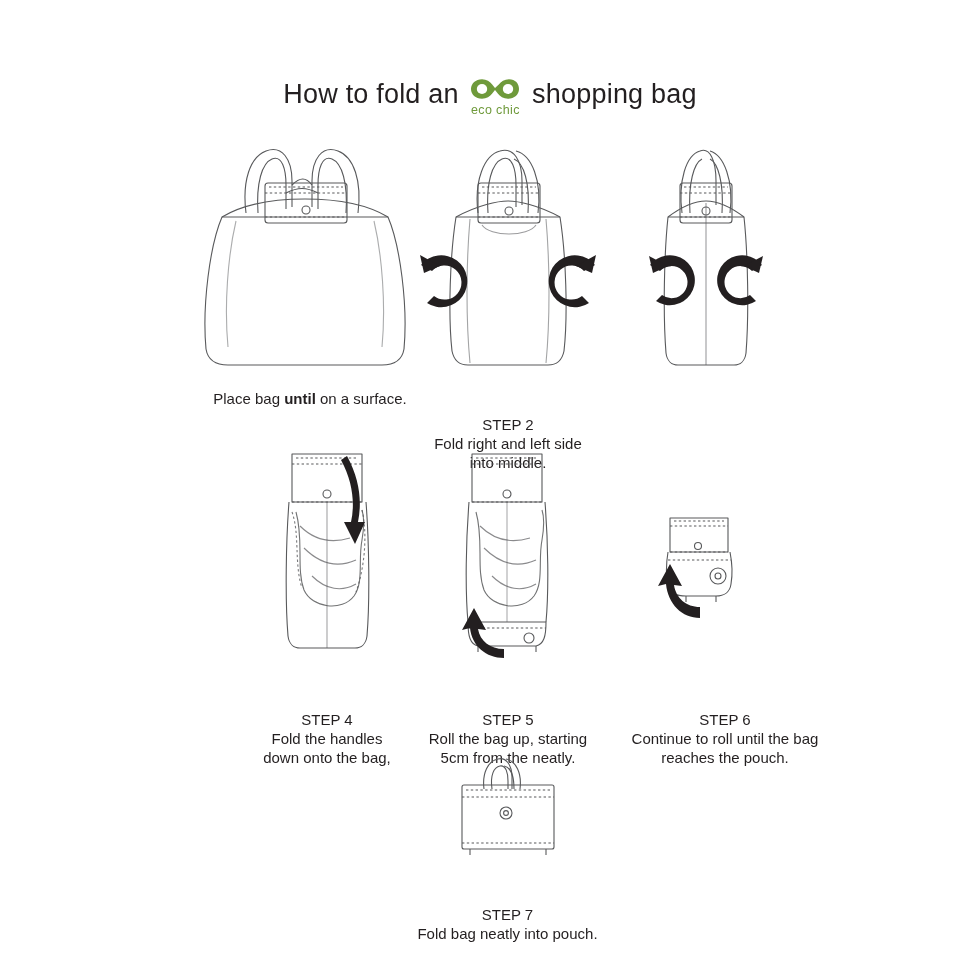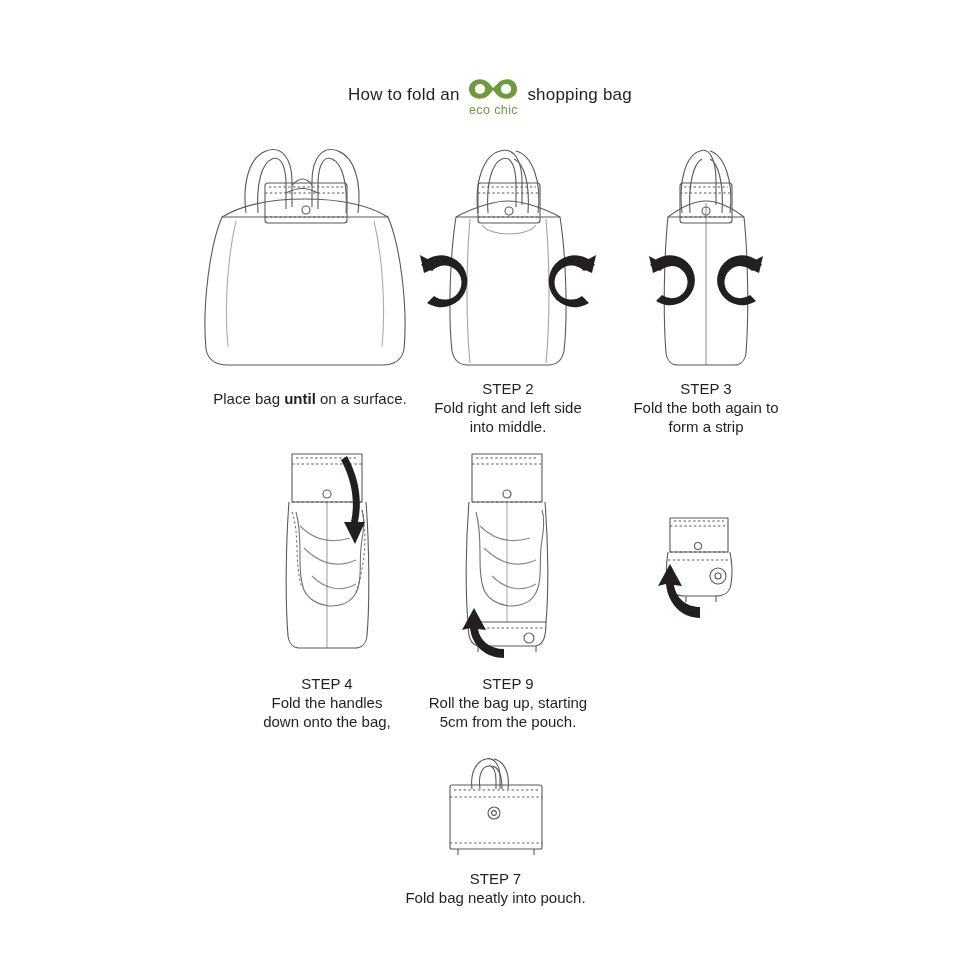--- a/index.html
+++ b/index.html
@@ -26,21 +26,21 @@
     position: absolute;
     top: 74px;
     left: 0;
     width: 980px;
     display: flex;
     align-items: center;
     justify-content: center;
     gap: 0px;
   }
   .title-text {
-    font-size: 17px;
+    font-size: 27px;
     color: #231f20;
     letter-spacing: 0.2px;
     white-space: pre;
   }
   .brand {
     display: inline-flex;
     flex-direction: column;
     align-items: center;
     justify-content: center;
     margin: 0 2px;
@@ -62,36 +62,37 @@
     position: absolute;
   }
   .art {
     position: relative;
   }
   .caption {
     text-align: center;
     font-size: 15px;
     line-height: 19px;
     color: #231f20;
+    margin-top: 36px;
   }
   .caption .step-label {
     display: block;
   }
   .caption b {
     font-weight: bold;
   }
 
   
   #step1 { left: 150px; top: 125px; width: 320px; }
   #step2 { left: 408px; top: 125px; width: 200px; }
   #step3 { left: 606px; top: 125px; width: 200px; }
   #step4 { left: 192px; top: 440px; width: 270px; }
   #step5 { left: 408px; top: 440px; width: 200px; }
   #step6 { left: 590px; top: 500px; width: 270px; }
-  #step7 { left: 388px; top: 755px; width: 215px; }
+  #step7 { left: 400px; top: 755px; width: 215px; }
 
   .cap1 { margin-top: 10px; }
 </style>
 </head>
 <body>
 
 <div class="page">
 
   <div class="title-row">
     <span class="title-text">How to fold an </span>
@@ -208,25 +209,20 @@
         <g fill="#231f20">
           <path d="M54 146 a16 16 0 1 1 2 24 l-6 6 a25 25 0 1 0 -6 -36 z"></path>
           <path d="M43 131 l4 17 l15 -7 z"></path>
         </g>
         <g fill="#231f20">
           <path d="M146 146 a16 16 0 1 0 -2 24 l6 6 a25 25 0 1 1 6 -36 z"></path>
           <path d="M157 131 l-4 17 l-15 -7 z"></path>
         </g>
       </svg>
     </div>
-    <div class="caption">
-      <span class="step-label">STEP 3</span>
-      <span class="step-label">Fold the both again to</span>
-      <span class="step-label">form a strip</span>
-    </div>
   </div>
 
   <div class="step" id="step4">
     <div class="art">
       <svg width="270" height="230" viewBox="0 0 270 230">
         <g fill="none" stroke="#58595b" stroke-width="1.1" stroke-linejoin="round">
 
           <path d="M100 14 L170 14 L170 62 L100 62 Z"></path>
           <path d="M100 24 L170 24" stroke-dasharray="2.4 2.4"></path>
           <path d="M104 18 L166 18" stroke-dasharray="2.4 2.4"></path>
@@ -278,23 +274,23 @@
           <circle cx="121" cy="198" r="5"></circle>
           <path d="M70 206 L70 212"></path>
           <path d="M128 206 L128 212"></path>
         </g>
         <g fill="#231f20">
           <path d="M96 218 C78 218 64 206 62 188 l-8 2 l12 -22 l12 22 l-8 -1 c2 12 12 20 26 20 z"></path>
         </g>
       </svg>
     </div>
     <div class="caption">
-      <span class="step-label">STEP 9</span>
+      <span class="step-label">STEP 5</span>
       <span class="step-label">Roll the bag up, starting</span>
-      <span class="step-label">5cm from the pouch.</span>
+      <span class="step-label">5cm from the neatly.</span>
     </div>
   </div>
 
   <div class="step" id="step6">
     <div class="art">
       <svg width="270" height="170" viewBox="0 0 270 170">
         <g fill="none" stroke="#58595b" stroke-width="1.1" stroke-linejoin="round">
           <path d="M80 18 L138 18 L138 52 L80 52 Z"></path>
           <path d="M80 26 L138 26" stroke-dasharray="2.4 2.4"></path>
           <path d="M84 21 L134 21" stroke-dasharray="2.4 2.4"></path>
@@ -305,20 +301,25 @@
           <circle cx="128" cy="76" r="8"></circle>
           <circle cx="128" cy="76" r="3"></circle>
           <path d="M96 96 L96 102"></path>
           <path d="M126 96 L126 102"></path>
         </g>
         <g fill="#231f20">
           <path d="M110 118 C92 118 78 104 76 84 l-8 2 l12 -22 l12 22 l-8 -1 c2 13 12 22 26 22 z"></path>
         </g>
       </svg>
     </div>
+    <div class="caption">
+      <span class="step-label">STEP 6</span>
+      <span class="step-label">Continue to roll until the bag</span>
+      <span class="step-label">reaches the pouch.</span>
+    </div>
   </div>
 
   <div class="step" id="step7">
     <div class="art">
       <svg width="215" height="110" viewBox="0 0 215 110">
         <g fill="none" stroke="#58595b" stroke-width="1.1" stroke-linejoin="round">
 
           <path d="M84 34 C82 18 88 6 98 4 C106 2 112 10 112 22 L112 34"></path>
           <path d="M92 34 C90 20 94 12 100 11 C106 10 108 18 108 26 L108 34"></path>
           <path d="M120 34 C122 18 116 6 106 4"></path>

